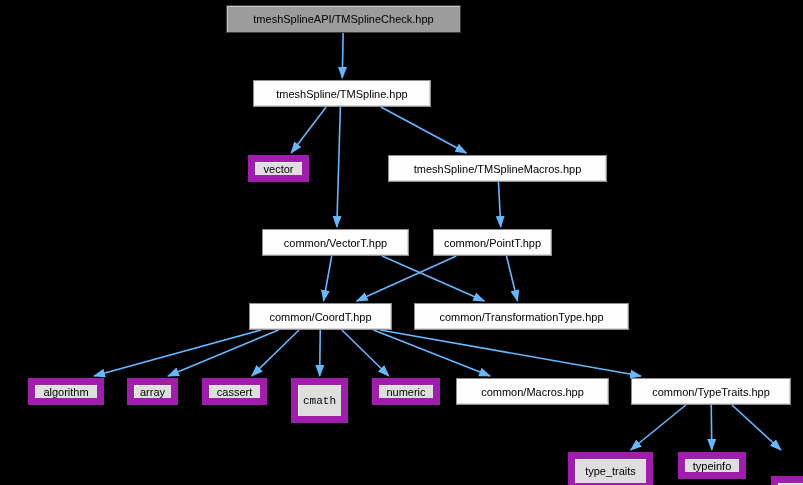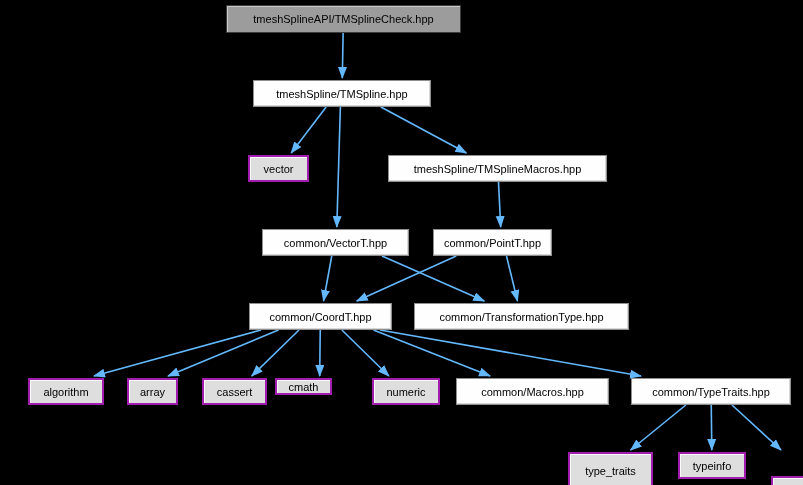--- a/index.html
+++ b/index.html
@@ -34,21 +34,21 @@
     white-space: nowrap;
     letter-spacing: 0px;
   }
   .node.file {
     background: #fefefe;
     border: 1px solid #8f8f8f;
     box-shadow: inset -1px -1px 0 #d8d8d8;
   }
   .node.std {
     background: #dedede;
-    border: 2px solid #a21caf;
+    border: 7px solid #a21caf;
     box-shadow: inset 1px 1px 0 #fafafa;
   }
   .node.main {
     background: #9c9c9c;
     border: 1px solid #3d3d3d;
     box-shadow: inset 1px 1px 0 #c9c9c9;
   }
 </style>
 </head>
 <body>
@@ -109,21 +109,21 @@
       </div>
       <div class="node std" style="left: 4px; top: 378px; width: 76px; height: 27px;">
         <span>algorithm</span>
       </div>
       <div class="node std" style="left: 103px; top: 378px; width: 51px; height: 27px;">
         <span>array</span>
       </div>
       <div class="node std" style="left: 178px; top: 378px; width: 65px; height: 27px;">
         <span>cassert</span>
       </div>
-      <div class="node std" style="left: 251px; top: 378px; width: 57px; height: 17px;">
+      <div class="node std" style="left: 267px; top: 378px; width: 57px; height: 45px; font-family: Liberation Mono, monospace;">
         <span>cmath</span>
       </div>
       <div class="node std" style="left: 348px; top: 378px; width: 68px; height: 27px;">
         <span>numeric</span>
       </div>
       <div class="node file" style="left: 432px; top: 378px; width: 153px; height: 27px;">
         <span>common/Macros.hpp</span>
       </div>
       <div class="node file" style="left: 607px; top: 378px; width: 160px; height: 27px; text-align: center;">
         <span>common/TypeTraits.hpp</span>

